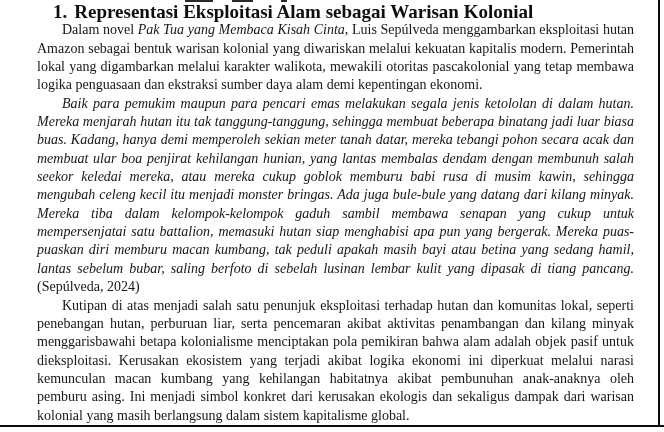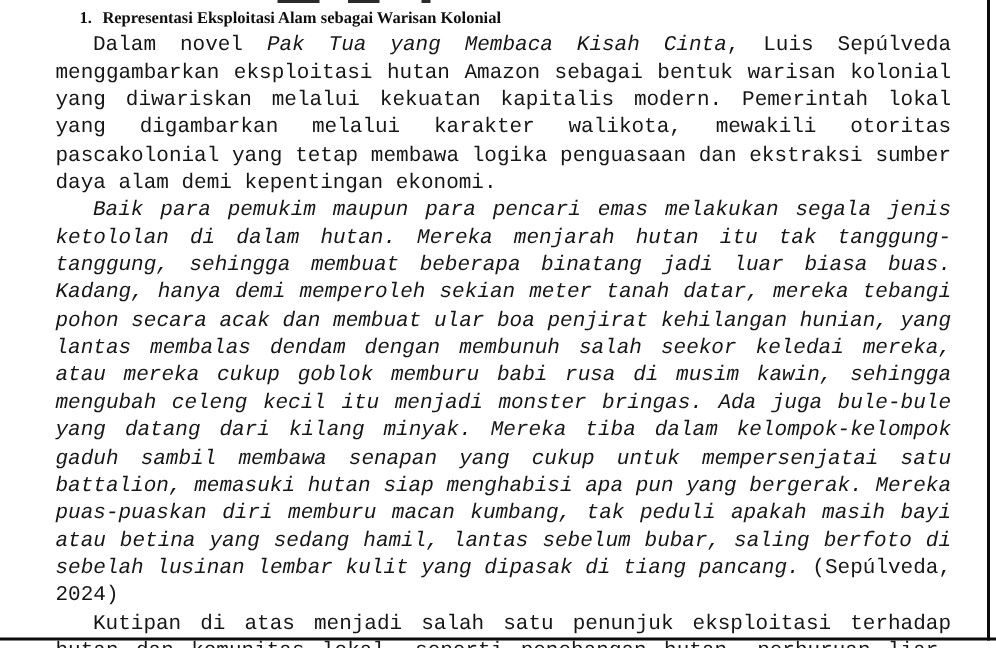--- a/index.html
+++ b/index.html
@@ -29,34 +29,33 @@
 
   .content {
     position: absolute;
     left: 37px;
     top: 3px;
     width: 597px;
   }
   .heading {
     margin: 0;
     padding-left: 16px;
-    font-size: 11px;
+    font-size: 19px;
     font-weight: bold;
     line-height: 18.34px;
     color: #0e0e0e;
     text-align: left;
   }
   .heading .h-num { margin-right: 7px; }
   .para {
     margin: 0;
     font-size: 14px;
     line-height: 18.34px;
     text-align: justify;
     text-indent: 25px;
-    font-family: Liberation Mono, monospace;
   }
   .italic { font-style: italic; }
   .upright { font-style: normal; }
 
   .border-right {
     position: absolute;
     left: 658px;
     top: 0;
     width: 2px;
     height: 427px;

